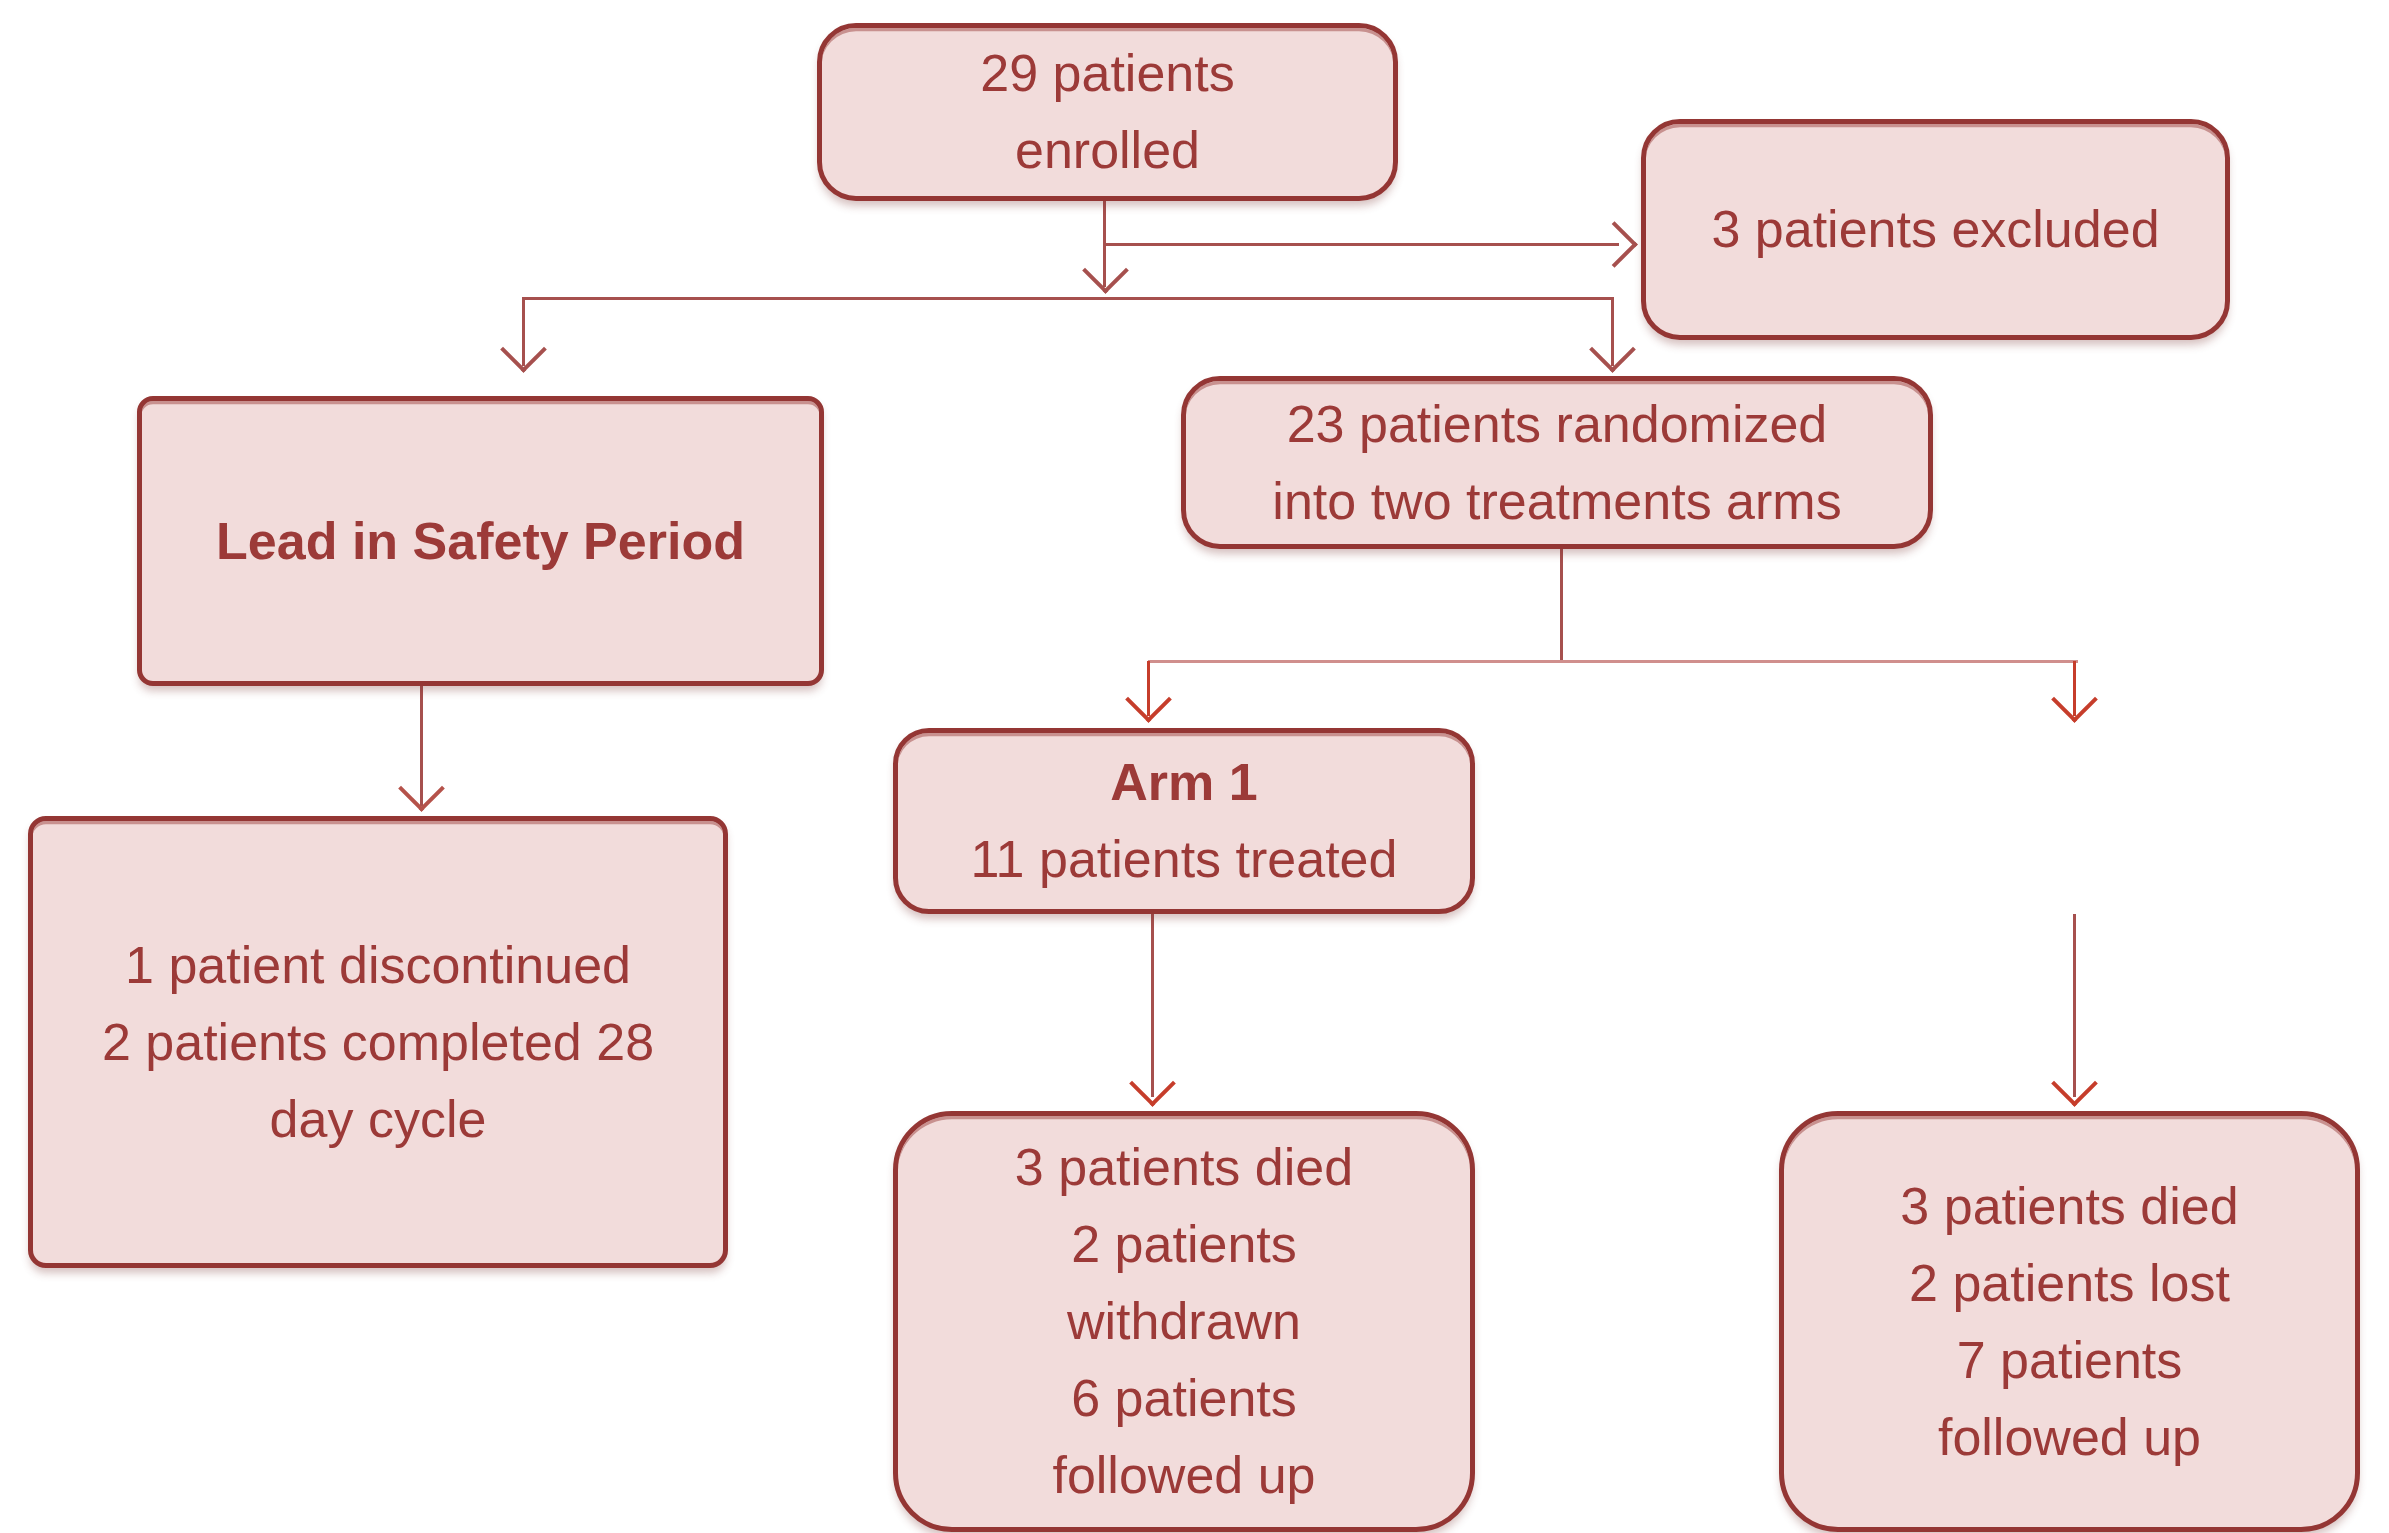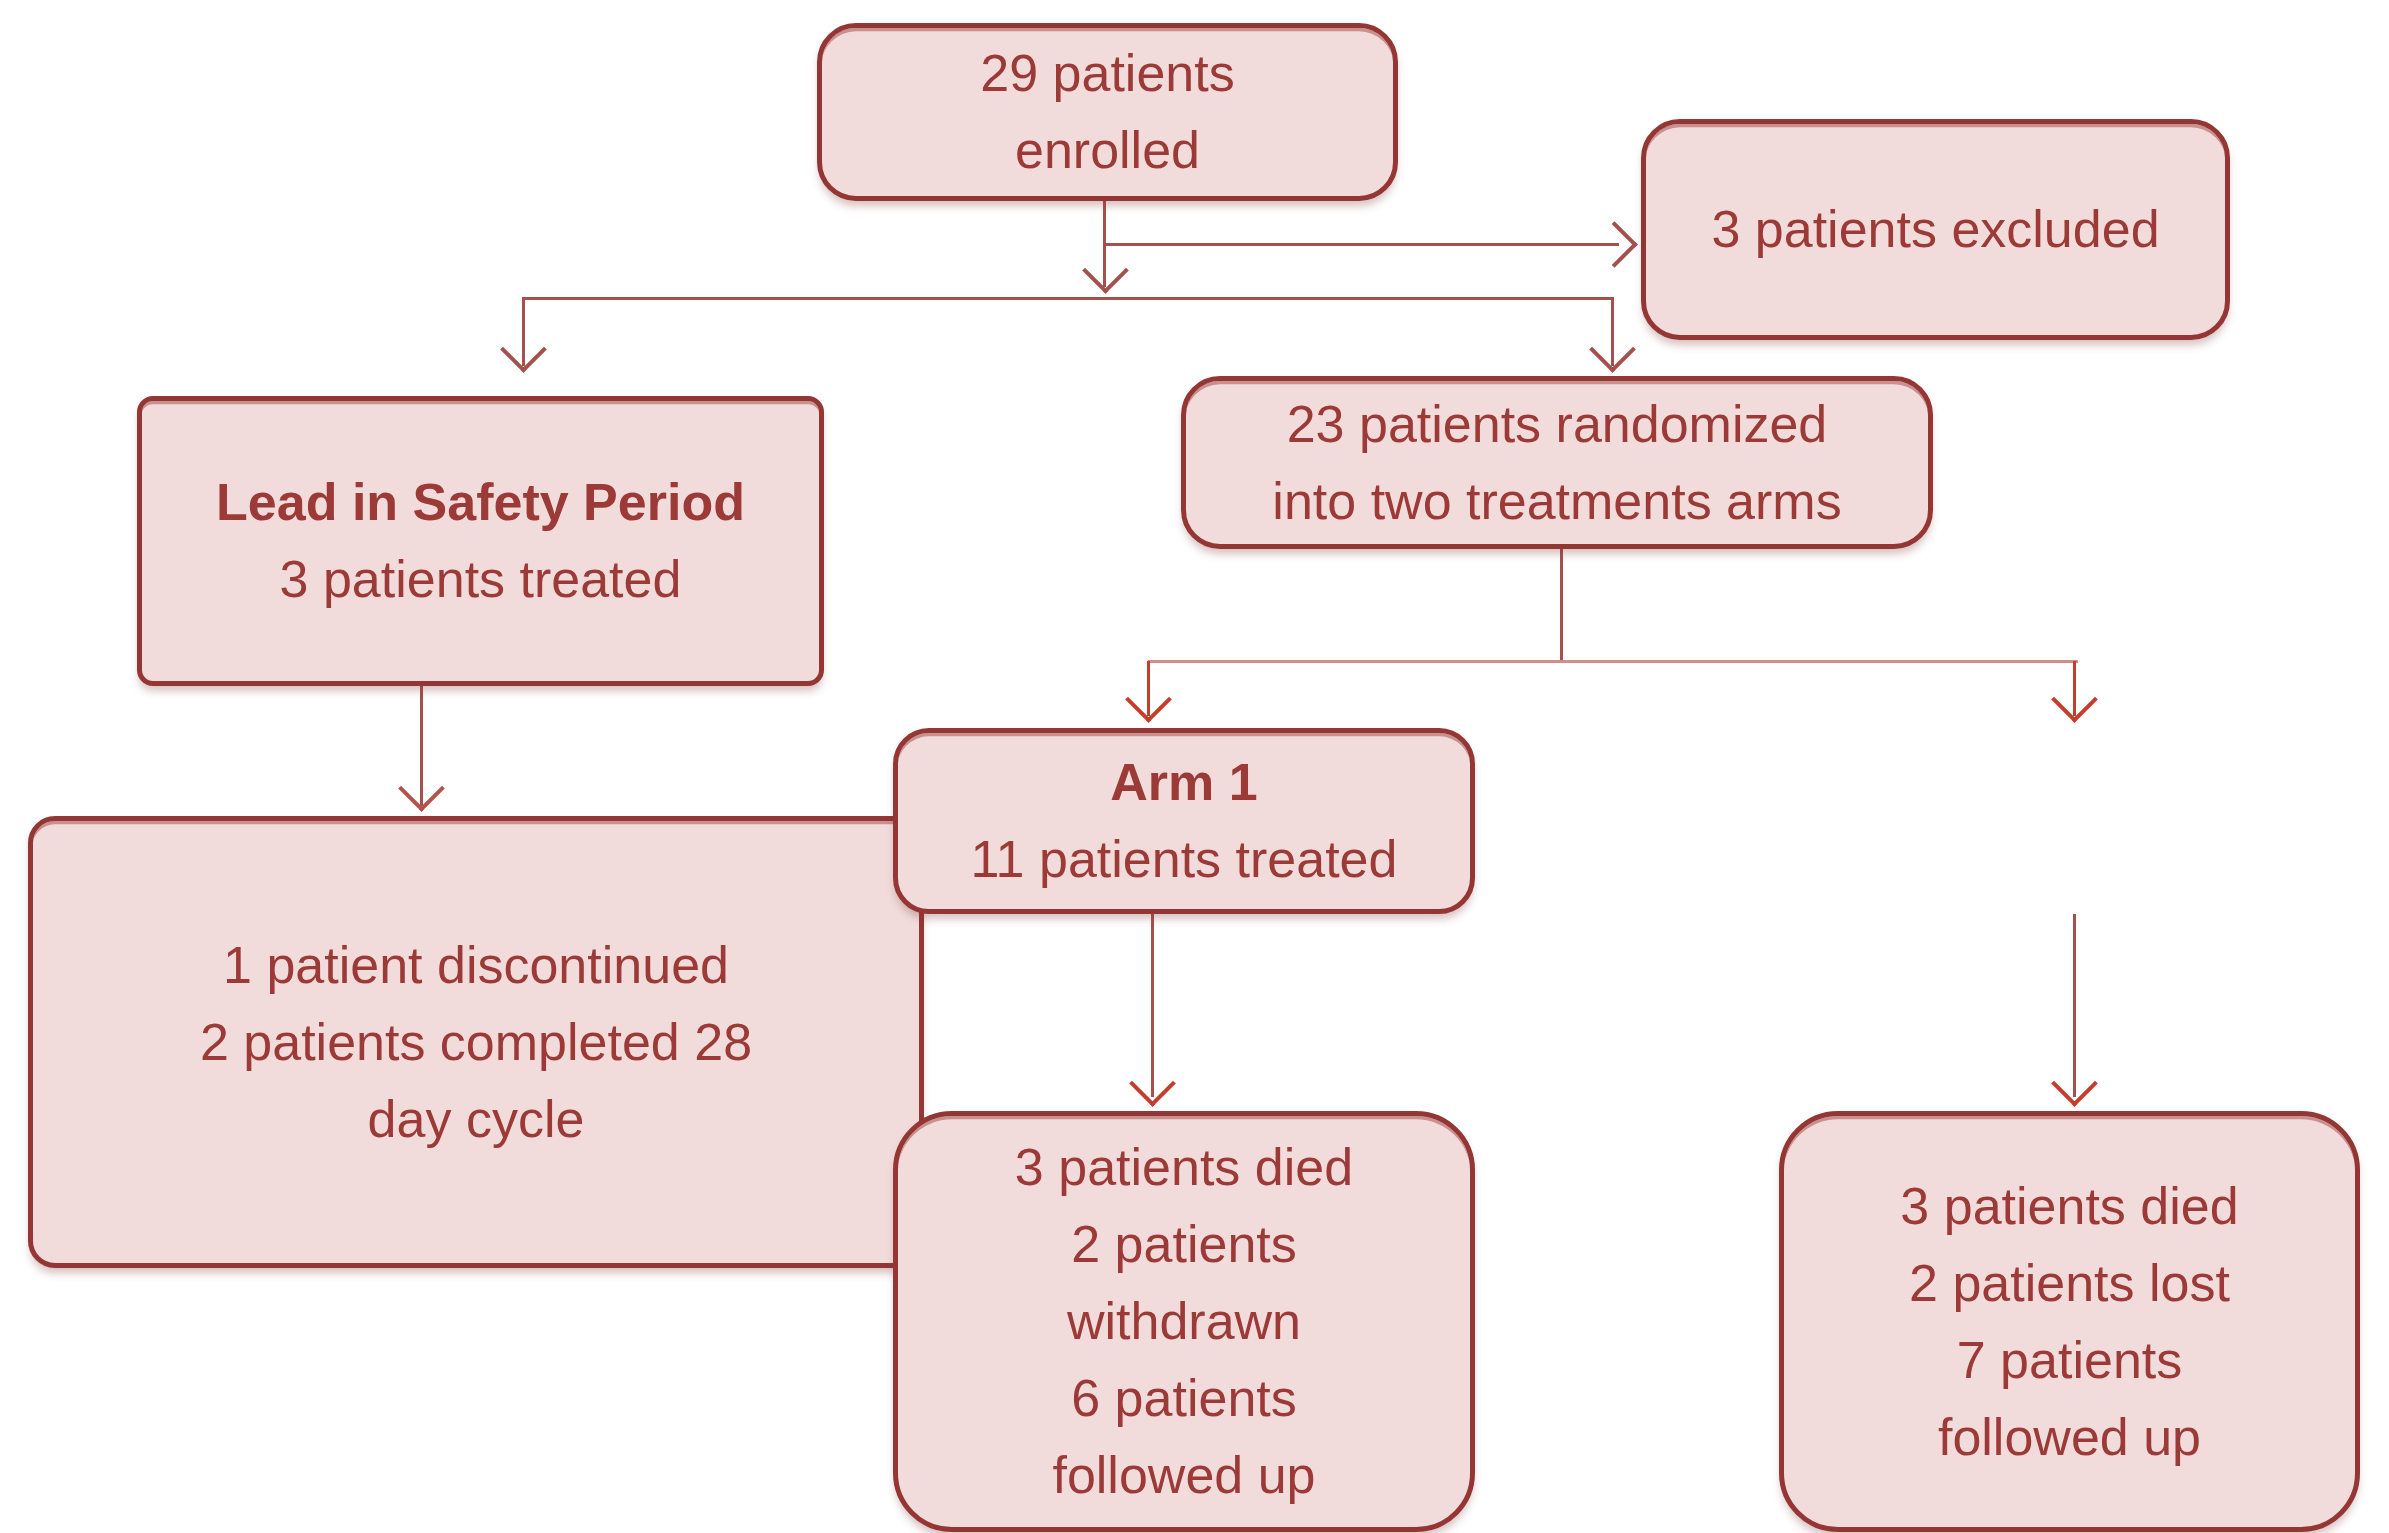--- a/index.html
+++ b/index.html
@@ -78,29 +78,28 @@
     <div class="line">29 patients</div>
     <div class="line">enrolled</div>
   </div>
 
   <div class="box" style="left:1641px;top:119px;width:589px;height:221px;border-radius:39px;">
     <div class="line">3 patients excluded</div>
   </div>
 
   <div class="box" style="left:137px;top:396px;width:687px;height:290px;border-radius:16px;text-align:center;">
     <div class="line bold">Lead in Safety Period</div>
-    <div class="line">3 patients treated</div>
   </div>
 
   <div class="box" style="left:1181px;top:376px;width:752px;height:173px;border-radius:39px;">
     <div class="line">23 patients randomized</div>
     <div class="line">into two treatments arms</div>
   </div>
 
-  <div class="box" style="left:28px;top:816px;width:896px;height:452px;border-radius:27px;">
+  <div class="box" style="left:28px;top:816px;width:700px;height:452px;border-radius:18px;">
     <div class="line">1 patient discontinued</div>
     <div class="line">2 patients completed 28</div>
     <div class="line">day cycle</div>
   </div>
 
   <div class="box" style="left:893px;top:728px;width:582px;height:186px;border-radius:36px;text-align:center;">
     <div class="line bold">Arm 1</div>
     <div class="line">11 patients treated</div>
   </div>
 

